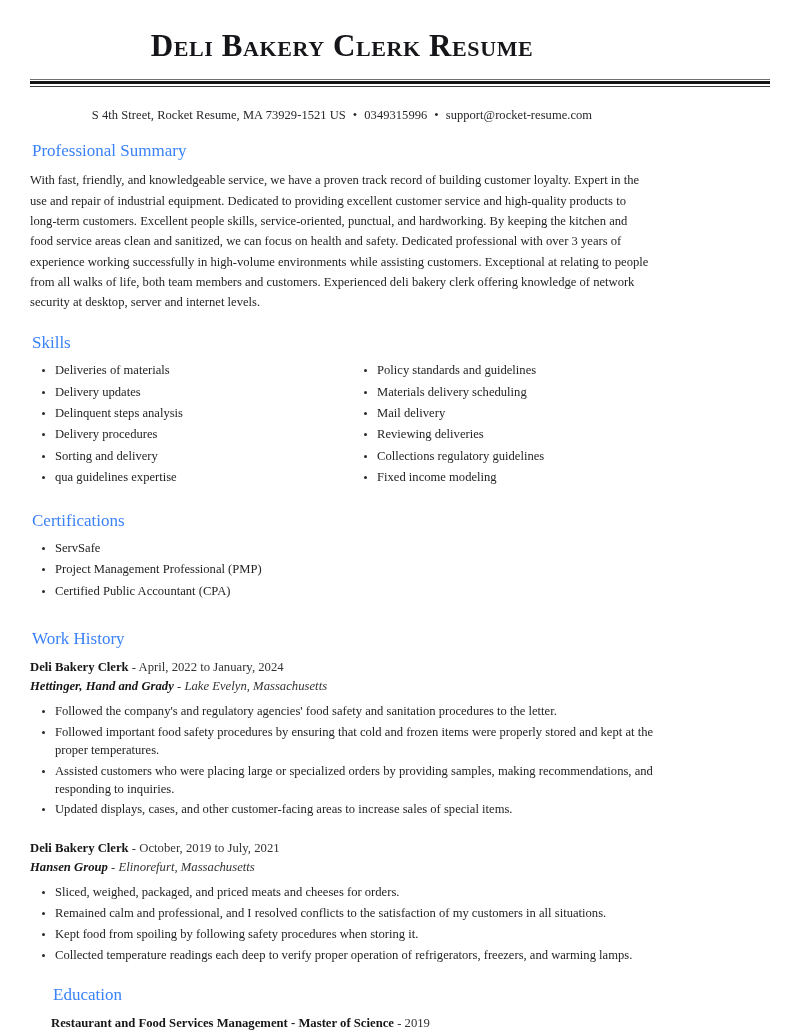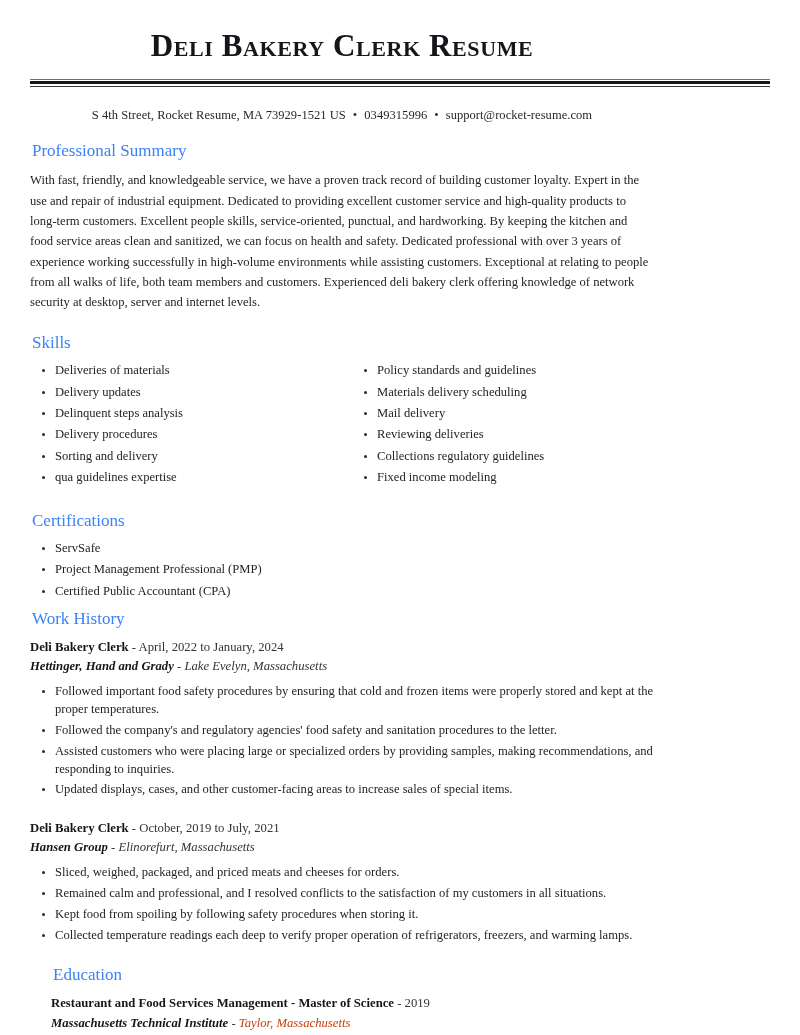--- a/index.html
+++ b/index.html
@@ -189,21 +189,21 @@
   }
   .edu-school {
     font-weight: bold;
     font-style: italic;
     color: #161618;
   }
   .edu-location {
     font-style: italic;
     color: #c2410c;
   }
-  .sec-work { margin-top: 8px; }
+  .sec-work { margin-top: 28px; }
   .sec-edu { margin-top: 20px; margin-left: 21px; }
   .sec-cert { margin-top: 20px; }
   .sec-skills { margin-top: 20px; }
 </style>
 </head>
 <body>
 
 <div class="page">
 
   <h1 class="doc-title">Deli Bakery Clerk Resume</h1>
@@ -258,22 +258,22 @@
       </ul>
   </div>
 
   <div class="section sec-work">
     <h2 class="section-title">Work History</h2>
     <div id="jobs-container">
         <div class="job">
           <div class="job-line1"><span class="job-role">Deli Bakery Clerk</span><span class="dash"> - </span><span class="job-dates">April, 2022 to January, 2024</span></div>
           <div class="job-line2"><span class="job-company">Hettinger, Hand and Grady</span><span class="dash"> - </span><span class="job-location">Lake Evelyn, Massachusetts</span></div>
           <ul class="bullets">
+            <li>Followed the company's and regulatory agencies' food safety and sanitation procedures to the letter.</li>
             <li>Followed important food safety procedures by ensuring that cold and frozen items were properly stored and kept at the proper temperatures.</li>
-            <li>Followed the company's and regulatory agencies' food safety and sanitation procedures to the letter.</li>
             <li>Assisted customers who were placing large or specialized orders by providing samples, making recommendations, and responding to inquiries.</li>
             <li>Updated displays, cases, and other customer-facing areas to increase sales of special items.</li>
           </ul>
         </div>
         <div class="job">
           <div class="job-line1"><span class="job-role">Deli Bakery Clerk</span><span class="dash"> - </span><span class="job-dates">October, 2019 to July, 2021</span></div>
           <div class="job-line2"><span class="job-company">Hansen Group</span><span class="dash"> - </span><span class="job-location">Elinorefurt, Massachusetts</span></div>
           <ul class="bullets">
             <li>Sliced, weighed, packaged, and priced meats and cheeses for orders.</li>
             <li>Remained calm and professional, and I resolved conflicts to the satisfaction of my customers in all situations.</li>

